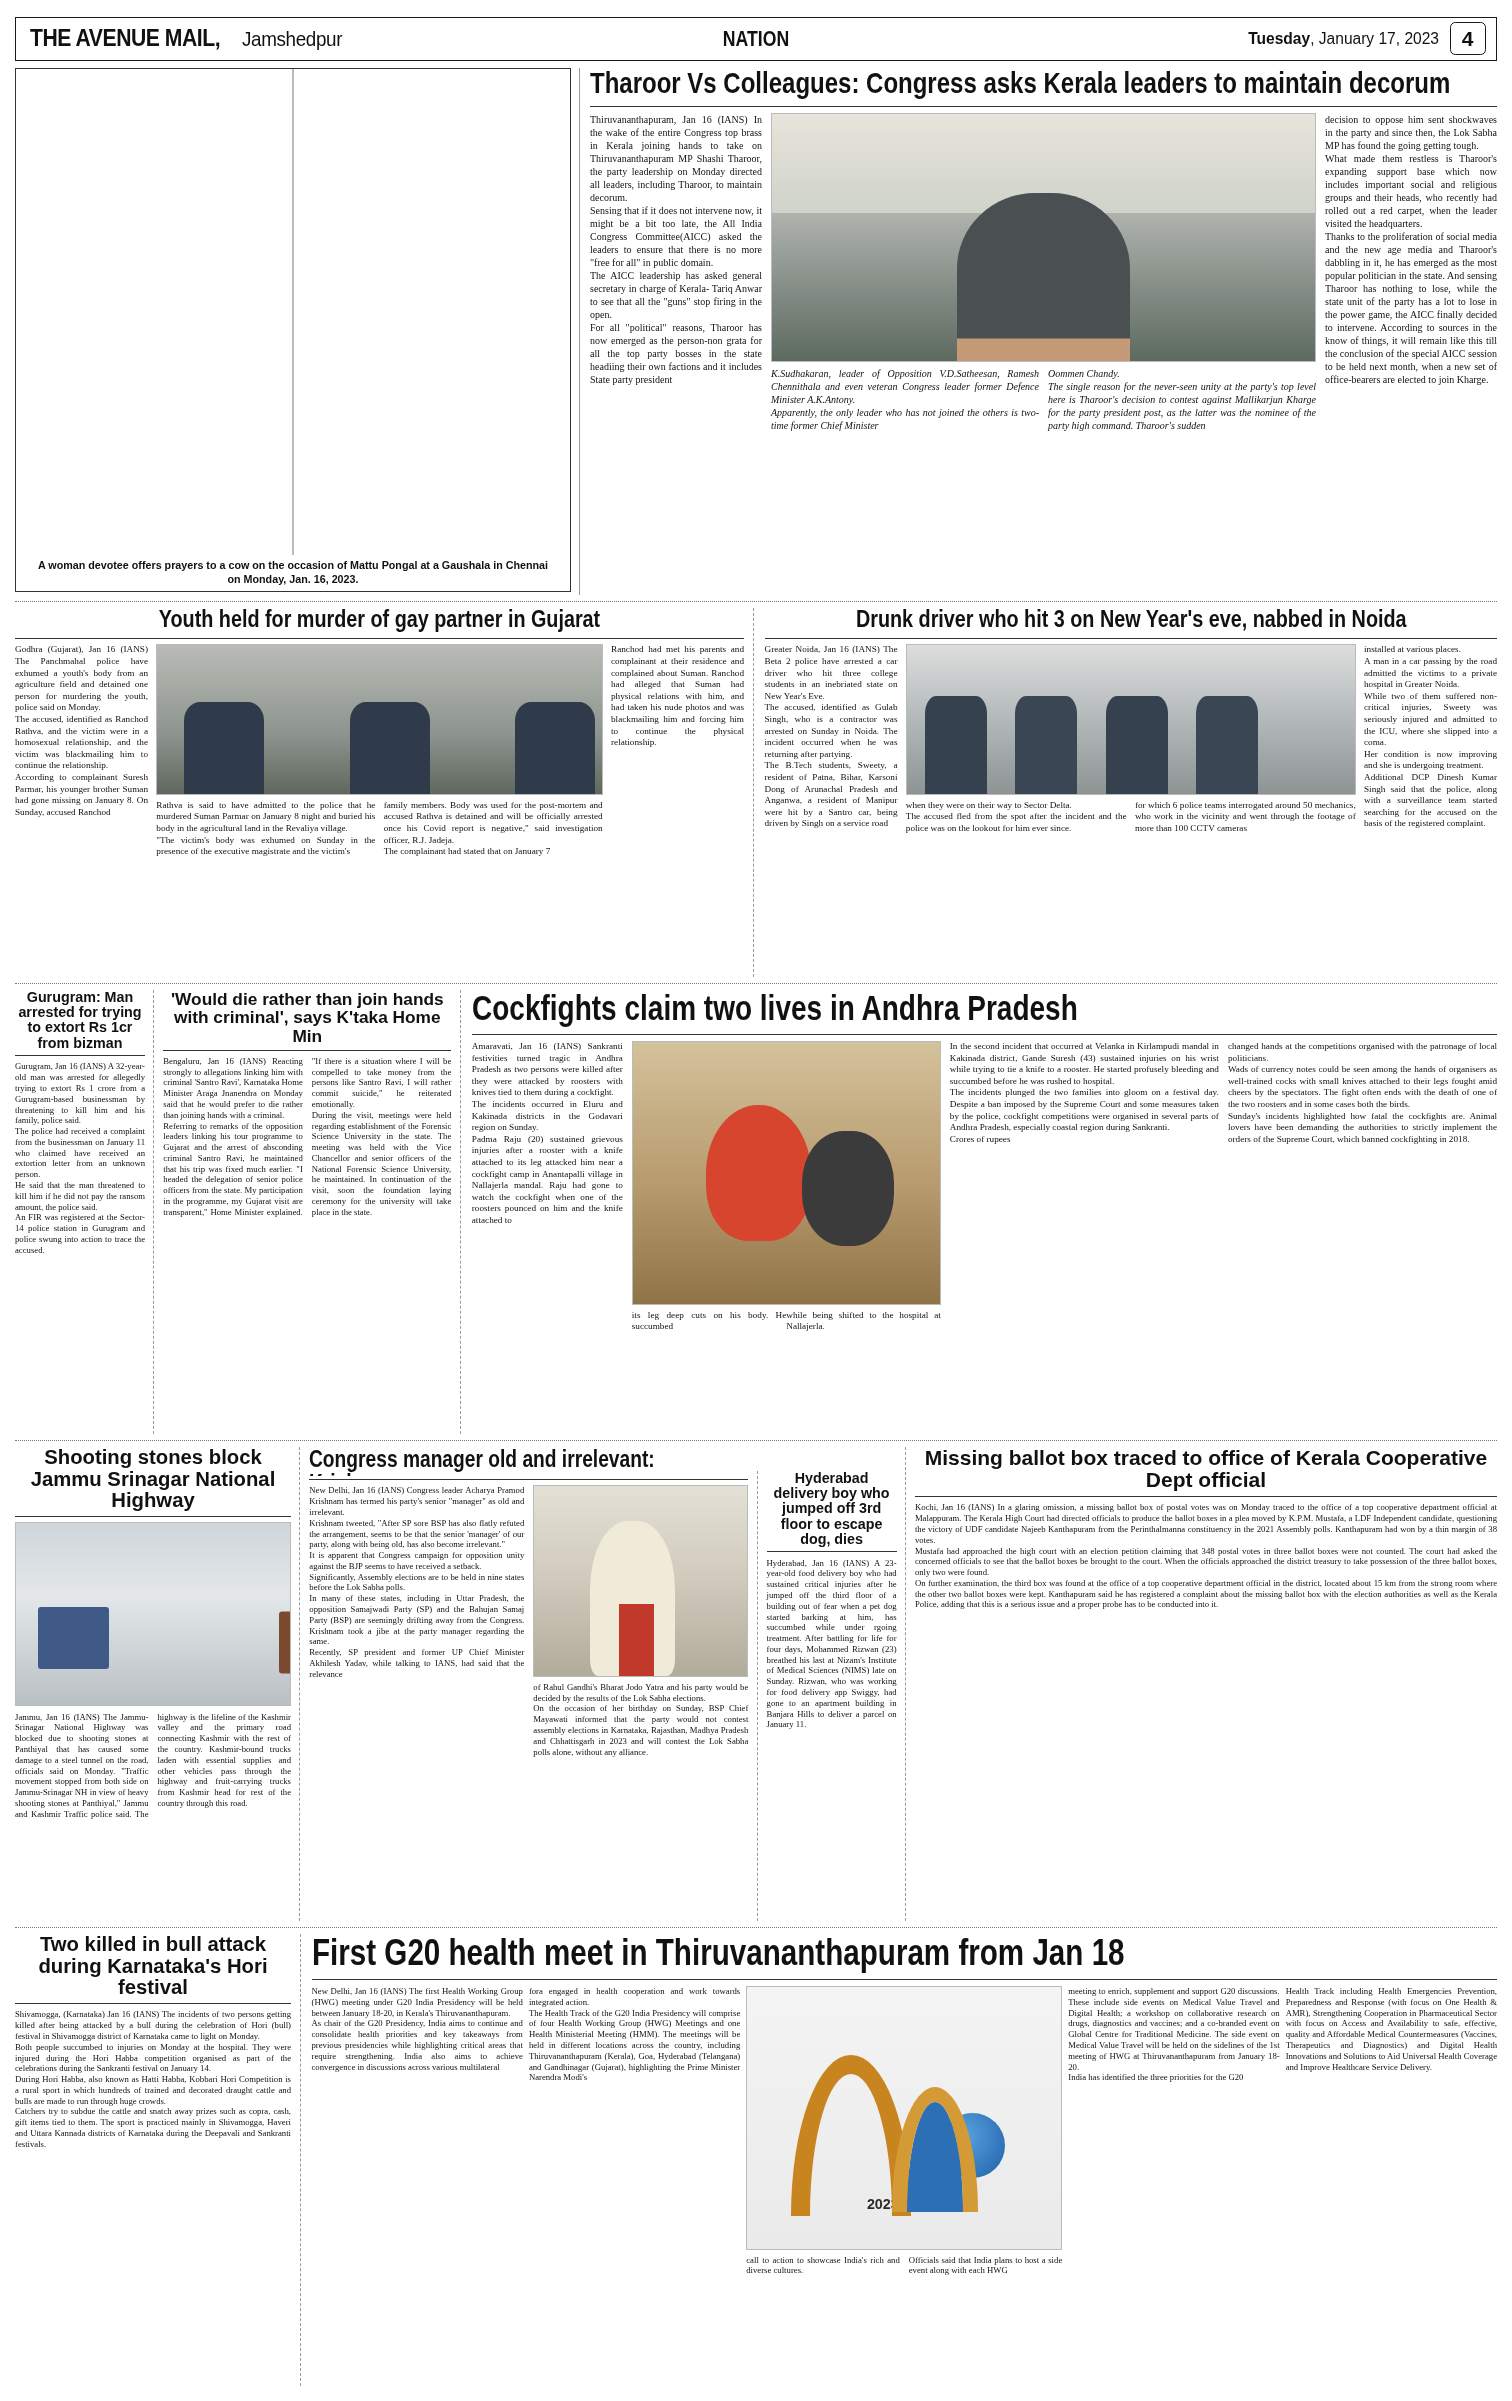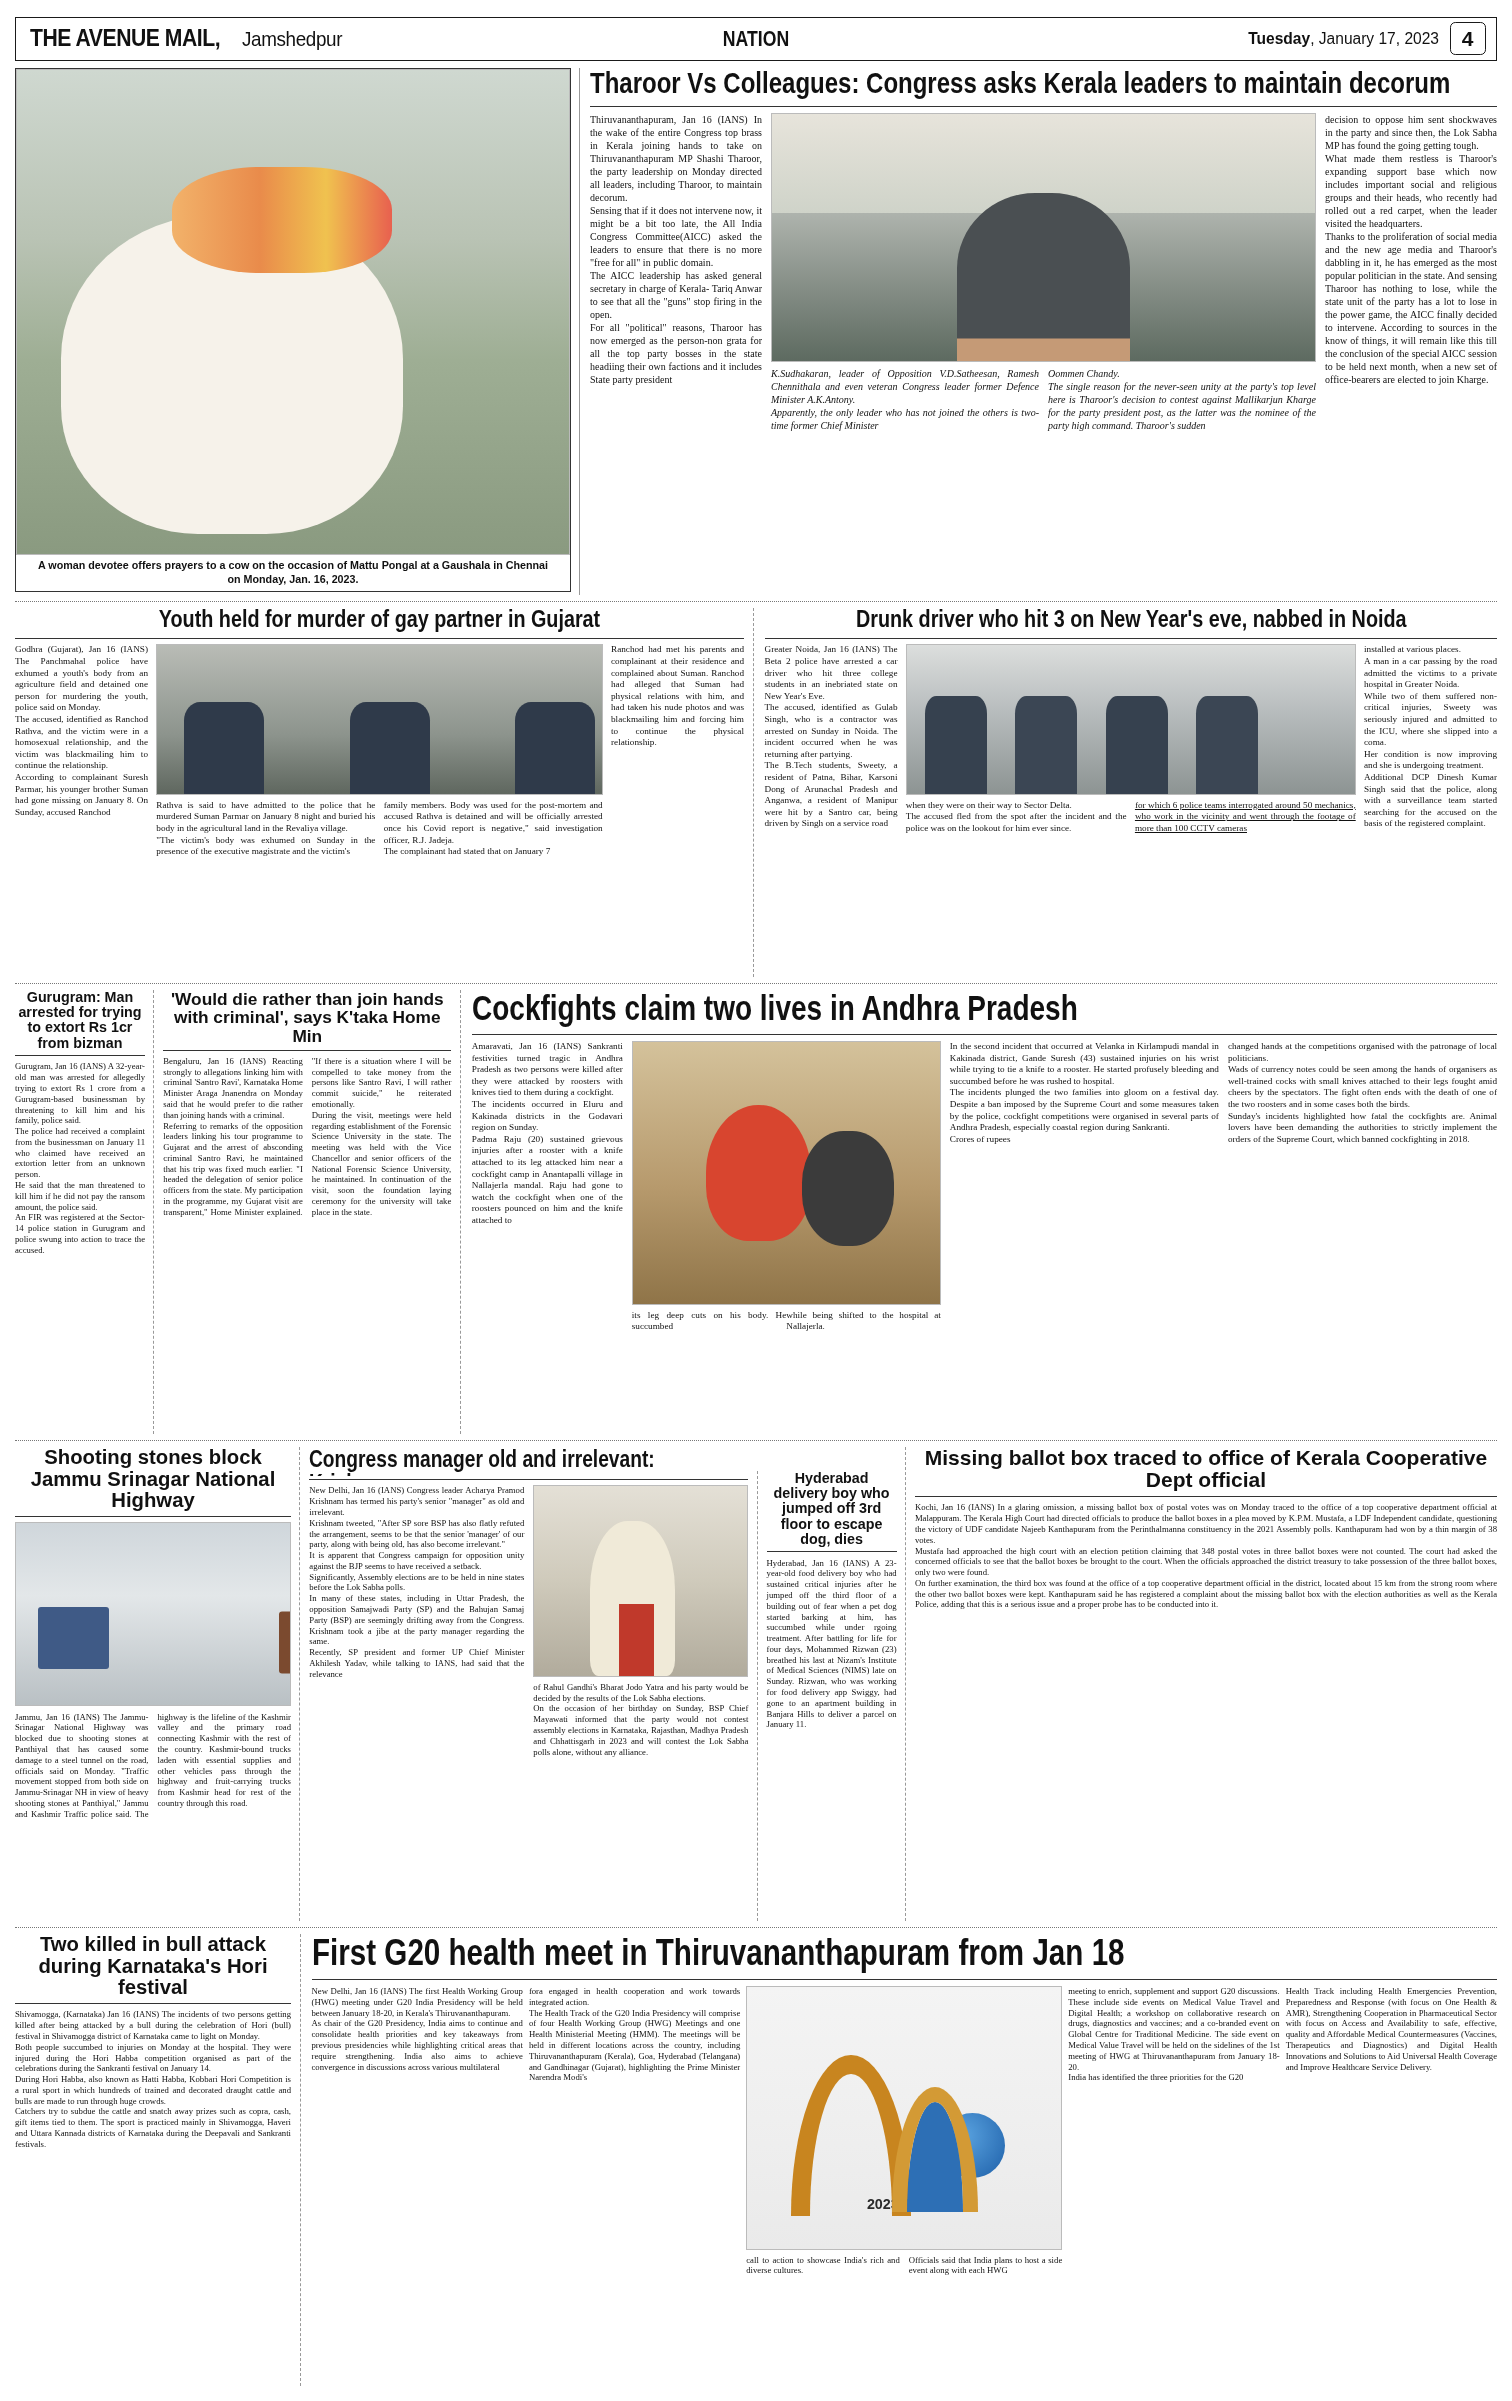--- a/index.html
+++ b/index.html
@@ -70,21 +70,21 @@
 
   .cols2 { column-count:2; column-gap:9px; }
 
   .photo { background:#d8d5cf; position:relative; overflow:hidden; border:0.8px solid #bbb; }
   .caption {
     font-family:"Liberation Sans", sans-serif;
     font-size:11.3px; font-weight:bold; text-align:center;
     line-height:1.25; padding:3.8px 4.5px 4.5px 4.5px;
     transform:scaleX(0.95);
   }
-  .capbox { border:1.1px solid #333; }
+  .capbox { border:1.1px solid #333;align-items:center; }
 
   .rule-h { border-top:1.5px dotted #777; margin:6px 0; height:0; }
   .rule-h-solid { border-top:1.1px solid #333; margin:4.5px 0; height:0; }
   .vrule { border-left:0.8px dashed #999; }
 
   
   .sec { display:flex; }
   .sec > .col { }
 
   
@@ -245,21 +245,21 @@
         <div style="flex:1;">
           <div class="photo" style="height:151px;margin-bottom:4.5px;">
               <div class="art police"></div>
             </div>
           <div style="display:flex;gap:8.3px;">
             <div style="flex:1;" class="body-txt tiny">
               <div style="white-space:pre-line;">when they were on their way to Sector Delta.
 The accused fled from the spot after the incident and the police was on the lookout for him ever since.</div>
             </div>
             <div style="flex:1;" class="body-txt tiny">
-              <div style="white-space:pre-line;text-decoration:underline;">for which 6 police teams interrogated around 50 mechanics, who work in the vicinity and went through the footage of more than 100 CCTV cameras</div>
+              <div style="white-space:pre-line;">for which 6 police teams interrogated around 50 mechanics, who work in the vicinity and went through the footage of more than 100 CCTV cameras</div>
             </div>
           </div>
         </div>
         <div style="flex:0 0 133px;" class="body-txt tiny">
           <div style="white-space:pre-line;">installed at various places.
 A man in a car passing by the road admitted the victims to a private hospital in Greater Noida.
 While two of them suffered non-critical injuries, Sweety was seriously injured and admitted to the ICU, where she slipped into a coma.
 Her condition is now improving and she is undergoing treatment.
 Additional DCP Dinesh Kumar Singh said that the police, along with a surveillance team started searching for the accused on the basis of the registered complaint.</div>
         </div>

